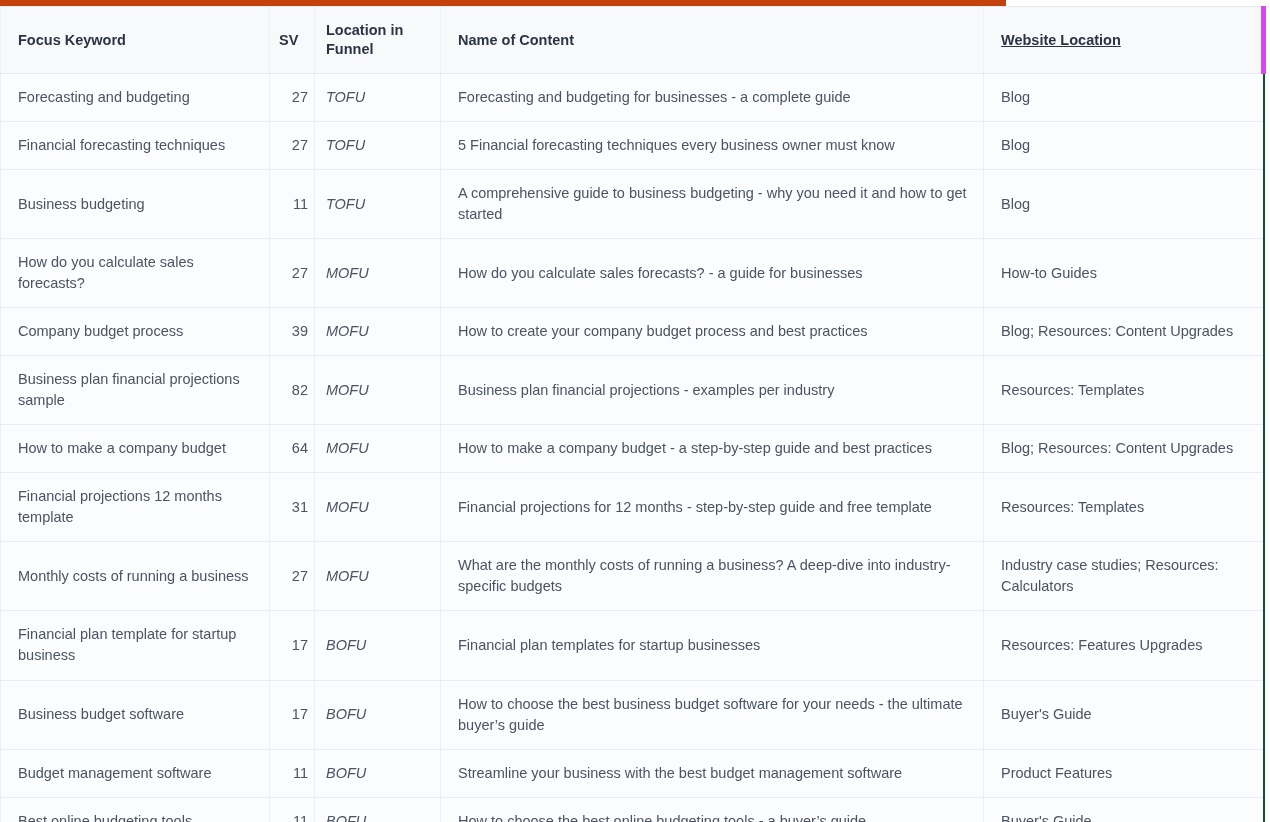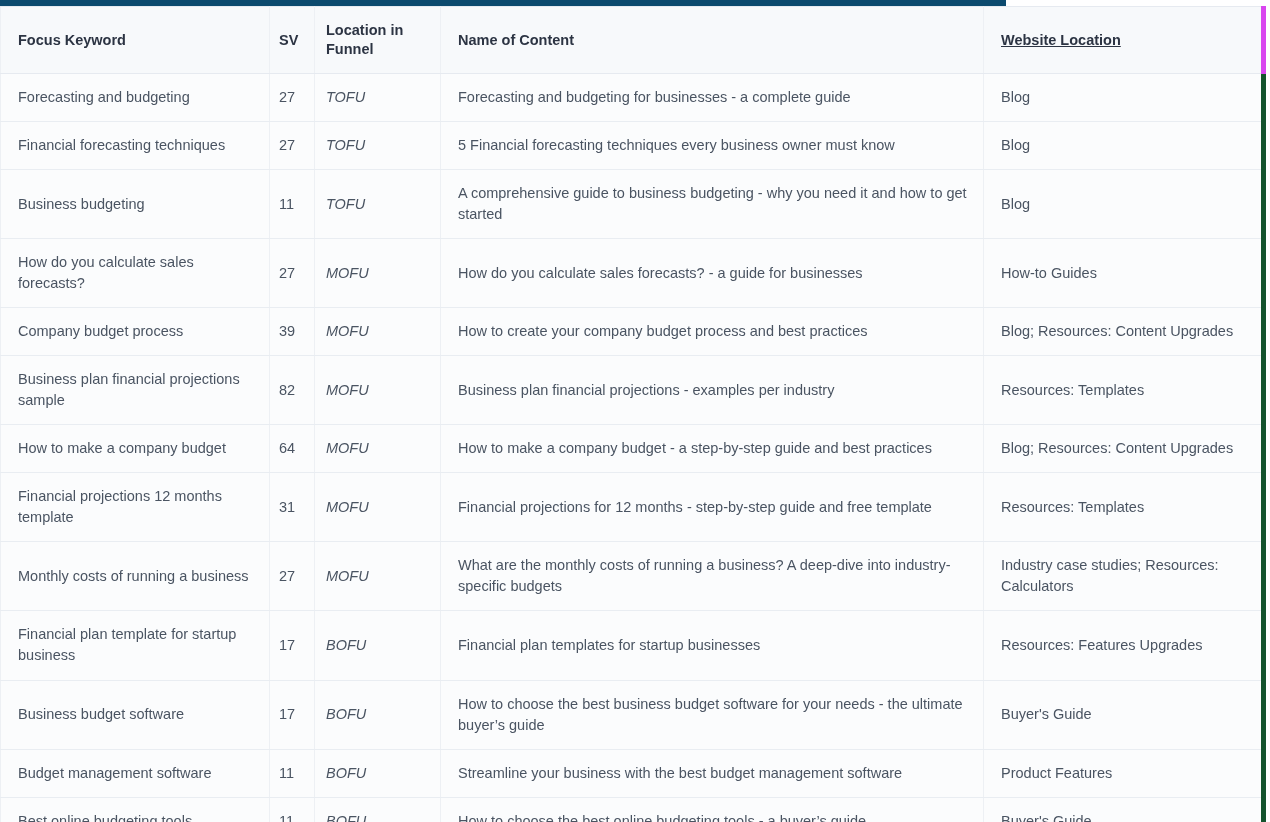--- a/index.html
+++ b/index.html
@@ -11,21 +11,21 @@
     width: 1270px;
     height: 822px;
     overflow: hidden;
     font-family: "Liberation Sans", sans-serif;
     -webkit-font-smoothing: antialiased;
   }
   .page {
     position: relative;
     width: 1006px;
     height: 822px;
-    background: #0c4a6e;
+    background: #c2410c;
     box-sizing: border-box;
   }
   .table-wrap {
     position: absolute;
     left: 0px;
     top: 6px;
     width: 1263px;
   }
   table.kw-table {
     width: 1263px;
@@ -65,23 +65,23 @@
     font-size: 14.5px;
     font-weight: normal;
     text-align: left;
     vertical-align: middle;
     padding: 13px 14px 13px 17px;
     box-sizing: border-box;
     border-right: 1px solid #edf0f4;
     border-bottom: 1px solid #e9edf2;
     line-height: 1.45;
   }
-  tbody td.td-sv { padding-left: 9px; padding-right: 6px; }
+  tbody td.td-sv { padding-left: 9px; padding-right: 6px; text-align: right; }
   tbody td.td-funnel { padding-left: 11px; font-style: italic; }
-  tbody tr td:last-child { border-right: 5px solid #14532d; }
+  tbody tr td:last-child { border-right: 2px solid #14532d; }
   tbody tr.h1 td { height: 47px; margin-left: 6px; }
   tbody tr.h2 td { height: 66px; }
 </style>
 </head>
 <body>
 
 <div class="page">
   <div class="table-wrap">
     <table class="kw-table">
       <colgroup>

